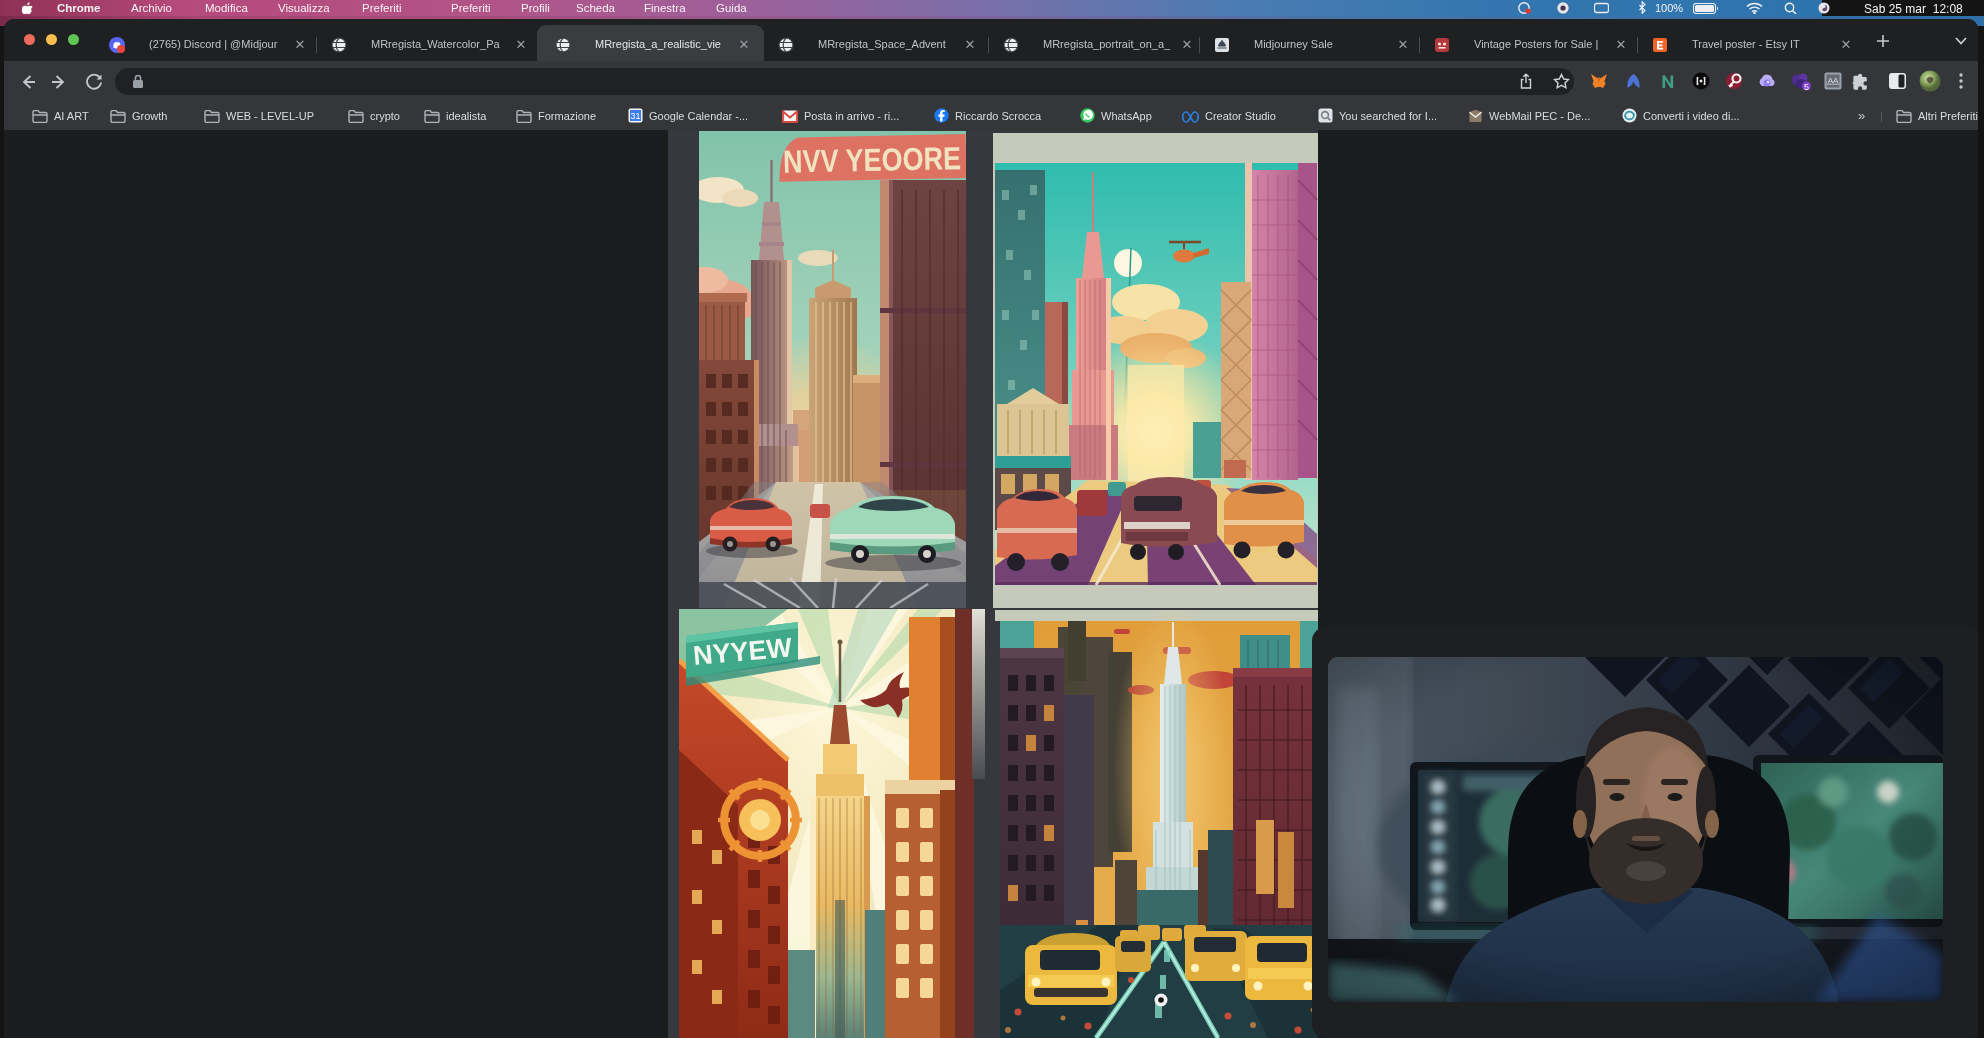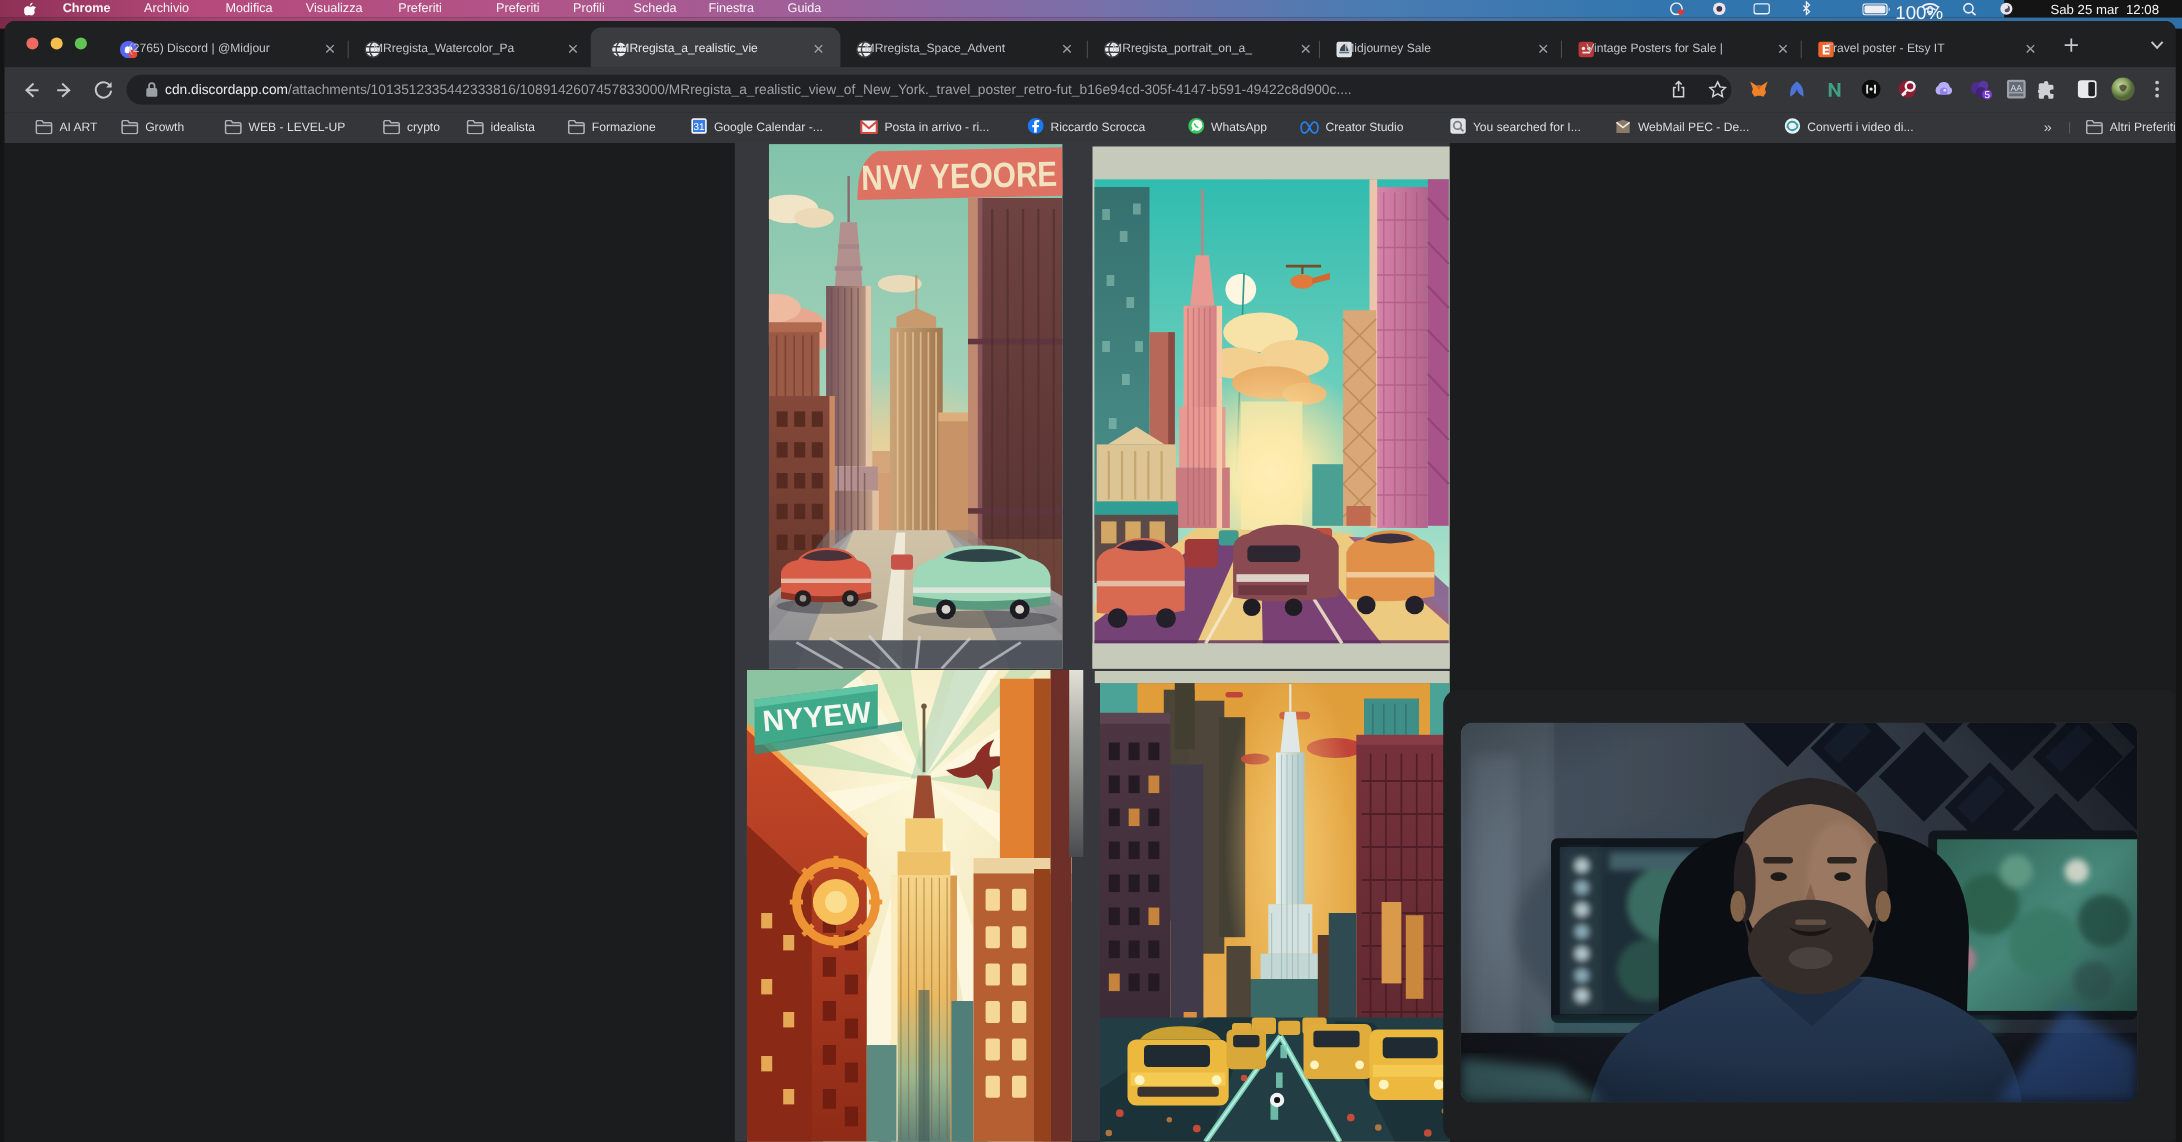--- a/index.html
+++ b/index.html
@@ -9,21 +9,21 @@
     background:linear-gradient(90deg,#8e3055 0%, #b64a7c 10%, #b25387 26%, #a05f99 40%, #7a6fa9 54%, #4a7cb2 68%, #3376af 82%, #2e74ac 100%);
     color:#f6f3f5; font-size:11.5px; }
   #menubar .mi { position:absolute; top:1.5px; white-space:nowrap; }
   #wallstrip { position:absolute; left:0; top:16px; width:1984px; height:10px;
     background:linear-gradient(90deg,#7c2a4b 0%, #a84672 10%, #a44e7e 26%, #945a90 40%, #6f68a0 54%, #4474a8 68%, #2f6ea6 100%); }
   #win { position:absolute; left:4px; top:19px; width:1974px; height:1019px; background:#1f2022; border-radius:10px 10px 0 0; overflow:hidden; z-index:2; }
   #tabstrip { position:absolute; left:0; top:0; width:1974px; height:42px; background:#1f2022; }
   .tl { position:absolute; top:15px; width:11px; height:11px; border-radius:50%; }
   .tab { position:absolute; top:10px; height:32px; font-size:11px; color:#bfc3c7; }
   .tab .fav { position:absolute; left:14px; top:8px; width:16px; height:16px; }
-  .tab .ttl { position:absolute; left:22px; top:9px; right:30px; overflow:hidden; white-space:nowrap; }
+  .tab .ttl { position:absolute; left:54px; top:9px; right:30px; overflow:hidden; white-space:nowrap; }
   .tab .x { position:absolute; right:8px; top:8px; width:16px; height:16px; color:#9aa0a6; font-size:13px; line-height:15px; text-align:center; }
   .tabsep { position:absolute; top:18px; width:1px; height:16px; background:#4a4d52; }
   .activetab { position:absolute; left:533px; top:6px; width:227px; height:36px; background:#3a3c40; border-radius:9px 9px 0 0; }
   #toolbar { position:absolute; left:0; top:42px; width:1974px; height:41px; background:#35363a; }
   #omni { position:absolute; left:111px; top:7px; width:1459px; height:27px; background:#202124; border-radius:14px; }
   #omni .url { position:absolute; left:35px; top:6px; font-size:12.5px; color:#9aa0a6; white-space:nowrap; overflow:hidden; width:1350px; }
   #omni .url b { color:#e8eaed; font-weight:normal; }
   #bookbar { position:absolute; left:0; top:83px; width:1974px; height:28px; background:#35363a; }
   .bm { position:absolute; top:0; height:28px; font-size:11px; color:#dadce0; line-height:28px; white-space:nowrap;margin-left:16px; }
   .bm svg { vertical-align:-3px; margin-right:6px; }
@@ -56,21 +56,21 @@
   <svg class="mi" style="left:1557px;top:2px" width="13" height="12">
       <circle cx="6" cy="6" r="5.7" fill="#e8e5ea"></circle>
       <circle cx="6" cy="6" r="2.6" fill="#41334f"></circle>
     </svg>
   <svg class="mi" style="left:1594px;top:2px" width="15" height="12">
       <rect x="0.5" y="1.5" width="14" height="9" rx="2" fill="none" stroke="#f0eef2" stroke-width="1.3"></rect>
     </svg>
   <svg class="mi" style="left:1638px;top:1px" width="9" height="13">
       <path d="M1.5 4 L7 9.5 L4.2 12.2 L4.2 0.8 L7 3.5 L1.5 9" fill="none" stroke="#f0eef2" stroke-width="1.2"></path>
     </svg>
-  <span class="mi" style="left:1723px;font-size:17px">100%</span>
+  <span class="mi" style="left:1655px;font-size:11px">100%</span>
   <svg class="mi" style="left:1693px;top:2.5px" width="27" height="11">
       <rect x="0.5" y="0.5" width="22" height="10" rx="2.5" fill="none" stroke="#f0eef2" stroke-width="1.1"></rect>
       <rect x="2" y="2" width="19" height="7" rx="1.5" fill="#f0eef2"></rect>
       <path d="M24 3.5 q2 2 0 4z" fill="#f0eef2"></path>
     </svg>
   <svg class="mi" style="left:1746px;top:2px" width="17" height="12">
       <path d="M1 4.5 A11 11 0 0 1 16 4.5 M3.5 7 A8 8 0 0 1 13.5 7 M6 9.5 A4.5 4.5 0 0 1 11 9.5" fill="none" stroke="#f0eef2" stroke-width="1.5"></path>
       <circle cx="8.5" cy="11" r="1.3" fill="#f0eef2"></circle>
     </svg>
   <svg class="mi" style="left:1784px;top:2px" width="13" height="12">
@@ -177,21 +177,20 @@
       </svg>
     <svg class="navic" style="left:80px" width="20" height="20">
         <path d="M16.5 7 A7 7 0 1 0 17 10.5" fill="none" stroke="#c3c7cb" stroke-width="1.8"></path>
         <path d="M17.5 2.5 V7.5 H12.5 Z" fill="#c3c7cb"></path>
       </svg>
     <div id="omni">
       <svg class="abs" style="left:17px;top:6px" width="12" height="15">
           <rect x="1" y="6" width="10" height="8" rx="1.5" fill="#9aa0a6"></rect>
           <path d="M3.5 6 V4 a2.5 2.5 0 0 1 5 0 V6" fill="none" stroke="#9aa0a6" stroke-width="1.6"></path>
         </svg>
-      <div class="url"><b>cdn.discordapp.com</b>/attachments/1013512335442333816/1089142607457833000/MRregista_a_realistic_view_of_New_York._travel_poster_retro-fut_b16e94cd-305f-4147-b591-49422c8d900c....</div>
       <svg class="abs" style="left:1404px;top:5px" width="14" height="17">
           <path d="M7 1.5 V10 M4.2 3.8 L7 1.2 L9.8 3.8" fill="none" stroke="#cfd3d7" stroke-width="1.4"></path>
           <path d="M4.5 6.5 H2.5 V15 H11.5 V6.5 H9.5" fill="none" stroke="#cfd3d7" stroke-width="1.4"></path>
         </svg>
       <svg class="abs" style="left:1438px;top:5px" width="17" height="17">
           <path d="M8.5 1.5 L10.7 6 L15.5 6.6 L12 10 L12.9 14.8 L8.5 12.4 L4.1 14.8 L5 10 L1.5 6.6 L6.3 6 Z" fill="none" stroke="#cfd3d7" stroke-width="1.4"></path>
         </svg>
     </div>
     <svg class="navic" style="left:1586px;top:12px" width="18" height="17" viewBox="0 0 18 17">
         <path d="M1 1 L7 5 L9 4.5 L11 5 L17 1 L14.5 8 L15.5 11 L13 15 L10.5 14 H7.5 L5 15 L2.5 11 L3.5 8 Z" fill="#ef8226"></path>

